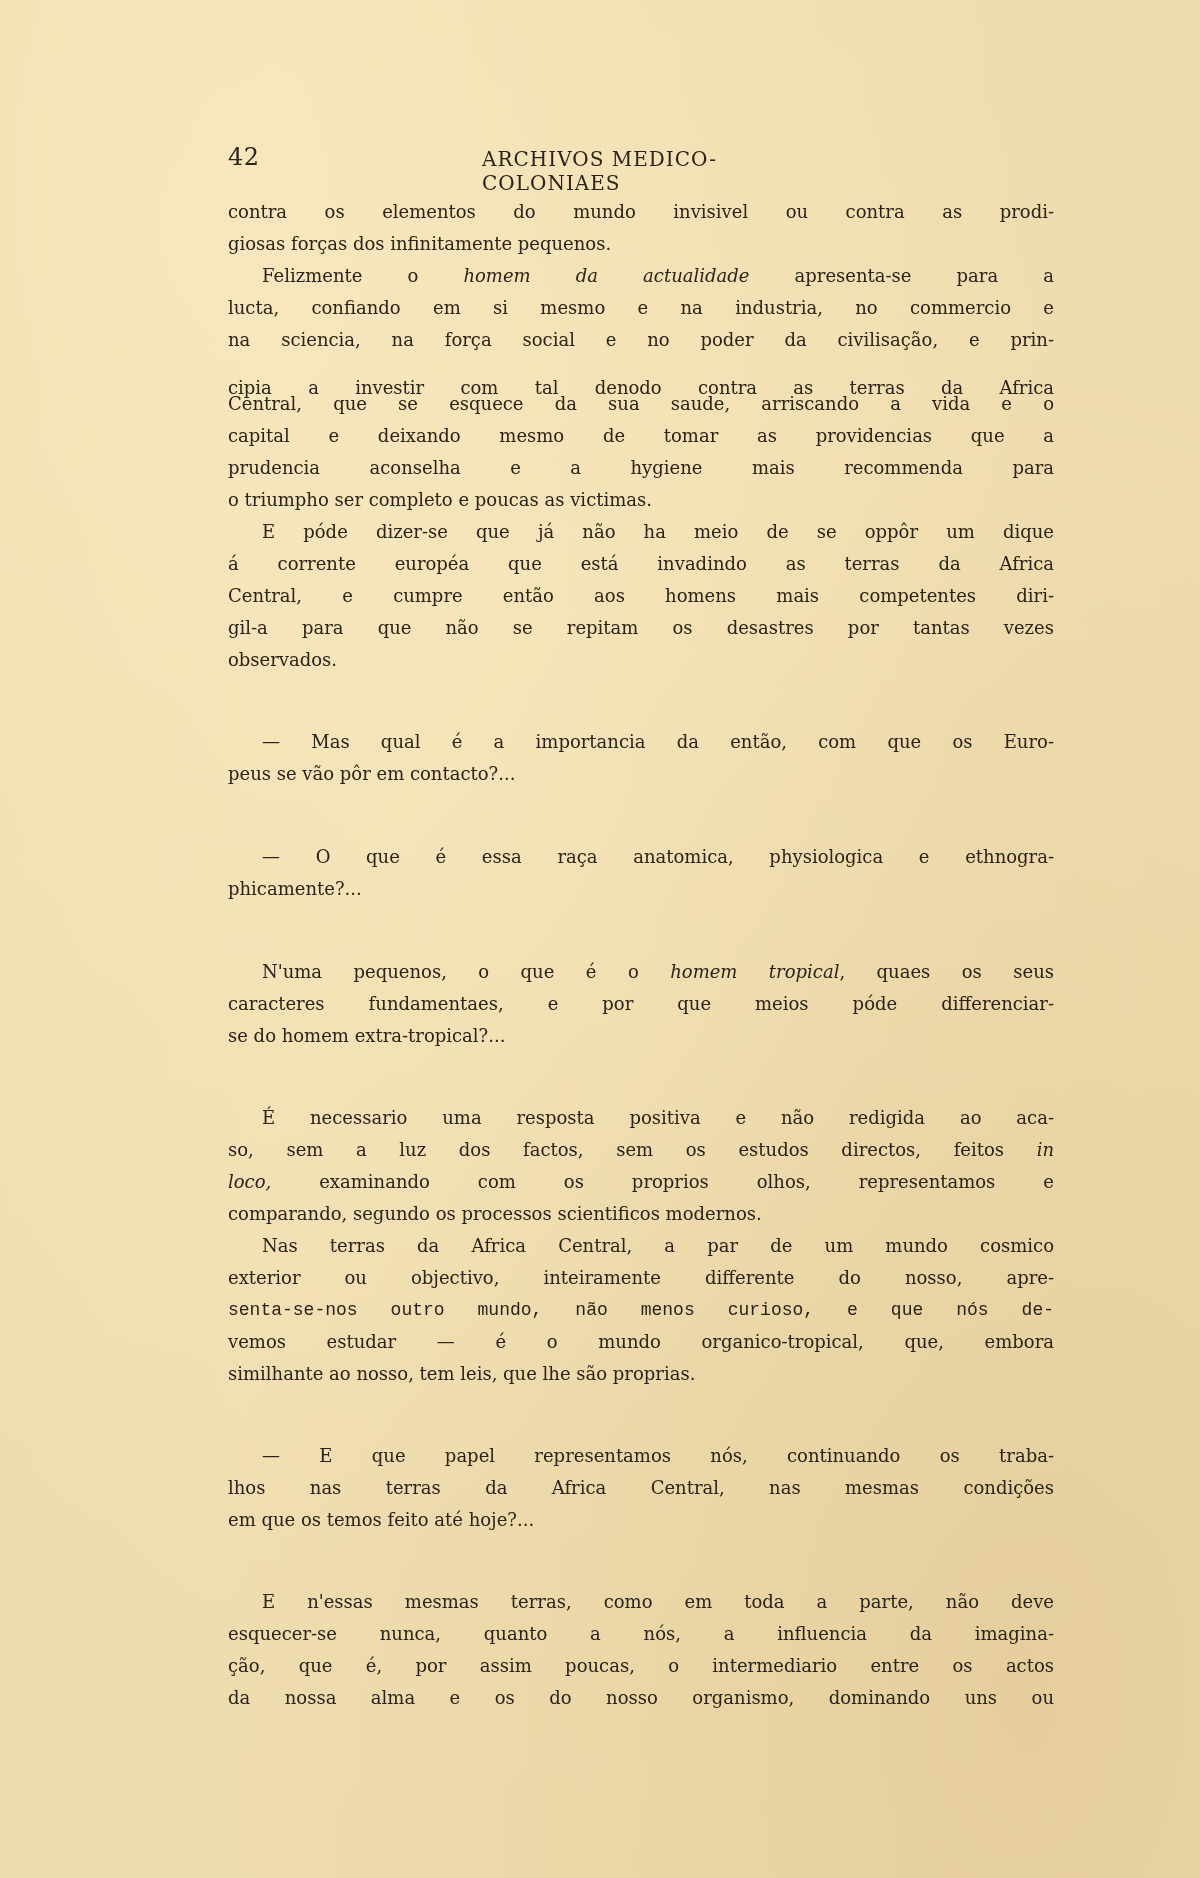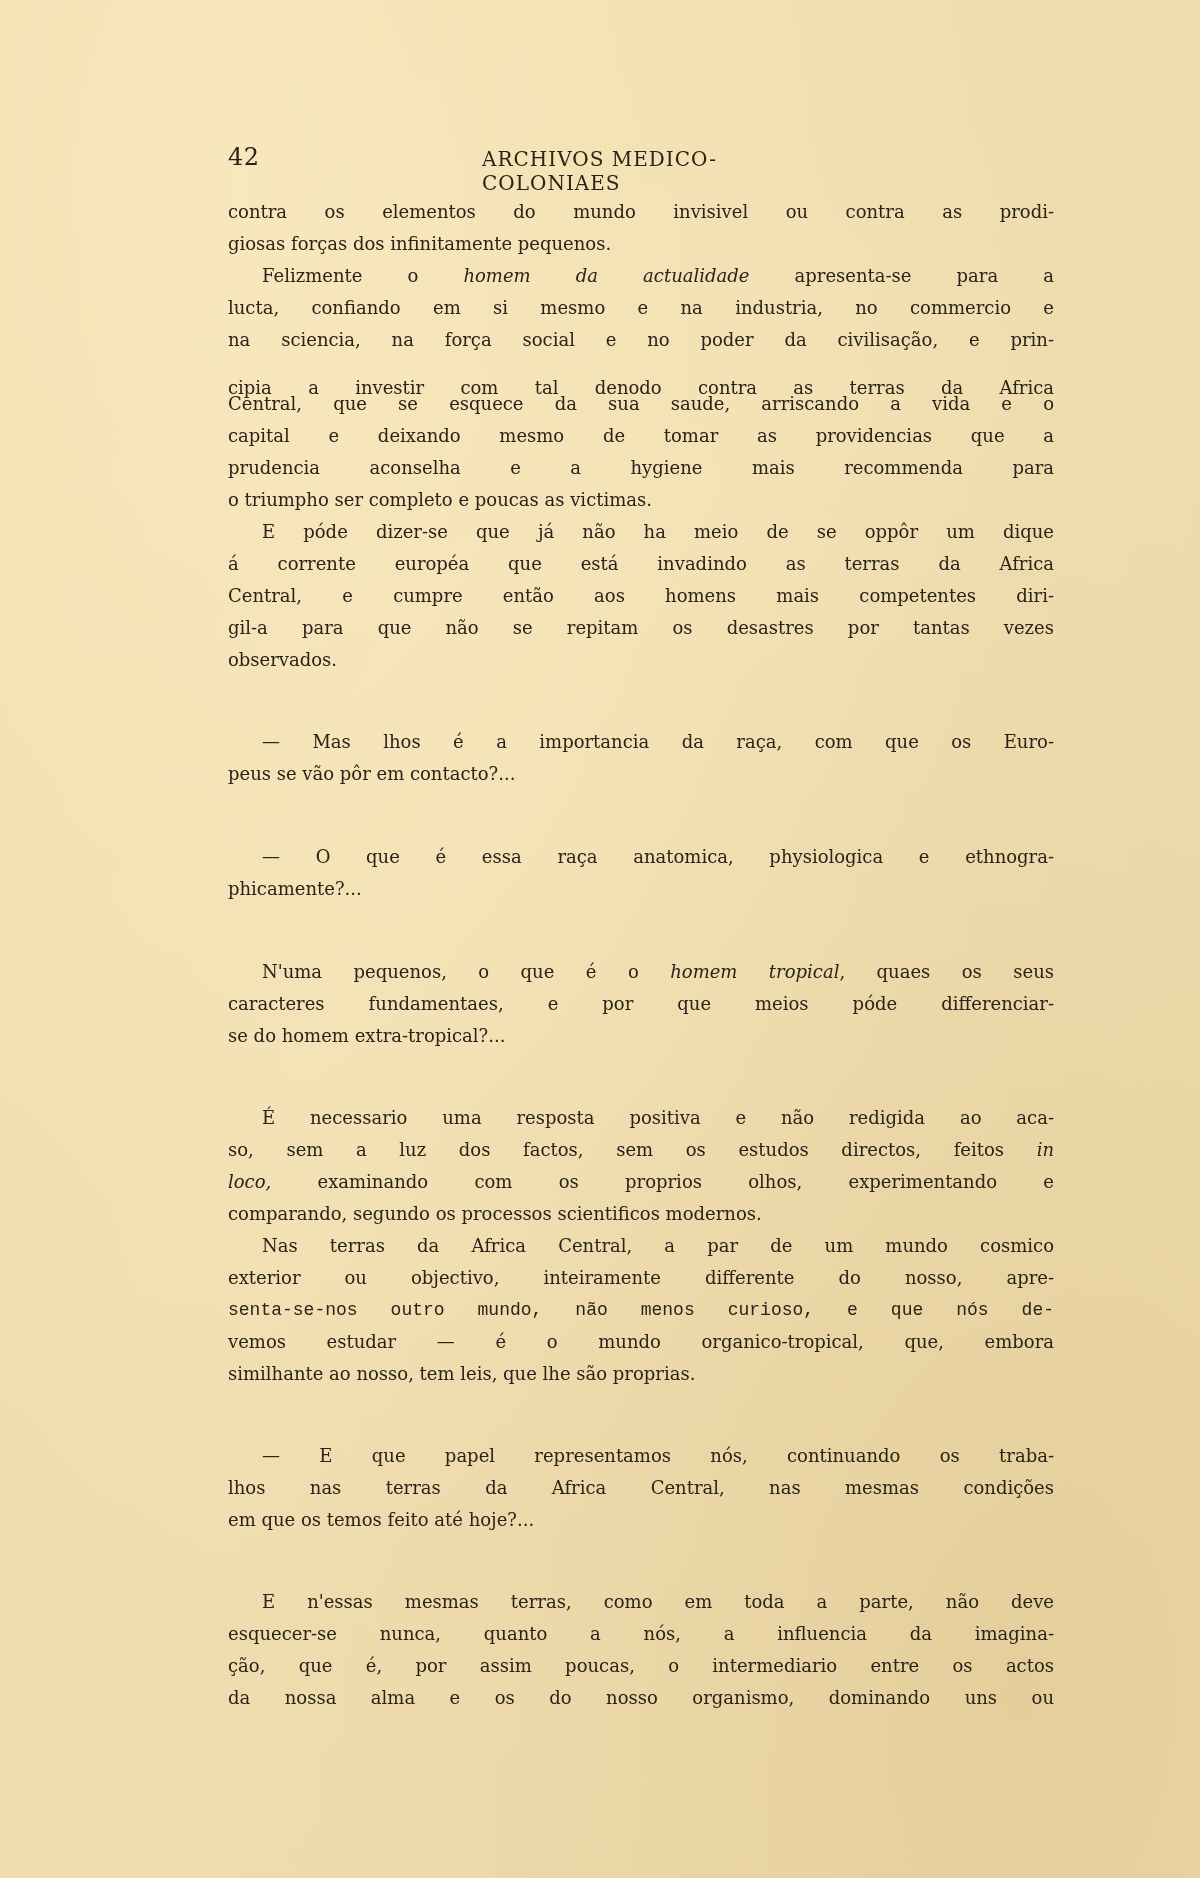--- a/index.html
+++ b/index.html
@@ -56,30 +56,30 @@
       <div class="line" style="top: 176px;"><span>cipia a investir com tal denodo contra as terras da Africa</span></div>
       <div class="line" style="top: 192px;"><span>Central, que se esquece da sua saude, arriscando a vida e o</span></div>
       <div class="line" style="top: 224px;"><span>capital e deixando mesmo de tomar as providencias que a</span></div>
       <div class="line" style="top: 256px;"><span>prudencia aconselha e a hygiene mais recommenda para</span></div>
       <div class="line last" style="top: 288px;"><span>o triumpho ser completo e poucas as victimas.</span></div>
       <div class="line indent" style="top: 320px;"><span>E póde dizer-se que já não ha meio de se oppôr um dique</span></div>
       <div class="line" style="top: 352px;"><span>á corrente européa que está invadindo as terras da Africa</span></div>
       <div class="line" style="top: 384px;"><span>Central, e cumpre então aos homens mais competentes diri-</span></div>
       <div class="line" style="top: 416px;"><span>gil-a para que não se repitam os desastres por tantas vezes</span></div>
       <div class="line last" style="top: 448px;"><span>observados.</span></div>
-      <div class="line indent" style="top: 530px;"><span>— Mas lhos é a importancia da raça, com que os Euro-</span></div>
+      <div class="line indent" style="top: 530px;"><span>— Mas qual é a importancia da então, com que os Euro-</span></div>
       <div class="line last" style="top: 562px;"><span>peus se vão pôr em contacto?...</span></div>
       <div class="line indent" style="top: 645px;"><span>— O que é essa raça anatomica, physiologica e ethnogra-</span></div>
       <div class="line last" style="top: 677px;"><span>phicamente?...</span></div>
       <div class="line indent" style="top: 760px;"><span>N'uma pequenos, o que é o </span><span class="it">homem tropical</span><span>, quaes os seus</span></div>
       <div class="line" style="top: 792px;"><span>caracteres fundamentaes, e por que meios póde differenciar-</span></div>
       <div class="line last" style="top: 824px;"><span>se do homem extra-tropical?...</span></div>
       <div class="line indent" style="top: 906px;"><span>É necessario uma resposta positiva e não redigida ao aca-</span></div>
       <div class="line" style="top: 938px;"><span>so, sem a luz dos factos, sem os estudos directos, feitos </span><span class="it">in</span><span></span></div>
-      <div class="line" style="top: 970px;"><span></span><span class="it">loco,</span><span> examinando com os proprios olhos, experimentando e</span></div>
+      <div class="line" style="top: 970px;"><span></span><span class="it">loco,</span><span> examinando com os proprios olhos, representamos e</span></div>
       <div class="line last" style="top: 1002px;"><span>comparando, segundo os processos scientificos modernos.</span></div>
       <div class="line indent" style="top: 1034px;"><span>Nas terras da Africa Central, a par de um mundo cosmico</span></div>
       <div class="line" style="top: 1066px;"><span>exterior ou objectivo, inteiramente differente do nosso, apre-</span></div>
       <div class="line" style="top: 1098px; font-family: Liberation Mono, monospace;"><span>senta-se-nos outro mundo, não menos curioso, e que nós de-</span></div>
       <div class="line" style="top: 1130px;"><span>vemos estudar — é o mundo organico-tropical, que, embora</span></div>
       <div class="line last" style="top: 1162px;"><span>similhante ao nosso, tem leis, que lhe são proprias.</span></div>
       <div class="line indent" style="top: 1244px;"><span>— E que papel representamos nós, continuando os traba-</span></div>
       <div class="line" style="top: 1276px;"><span>lhos nas terras da Africa Central, nas mesmas condições</span></div>
       <div class="line last" style="top: 1308px;"><span>em que os temos feito até hoje?...</span></div>
       <div class="line indent" style="top: 1390px;"><span>E n'essas mesmas terras, como em toda a parte, não deve</span></div>

